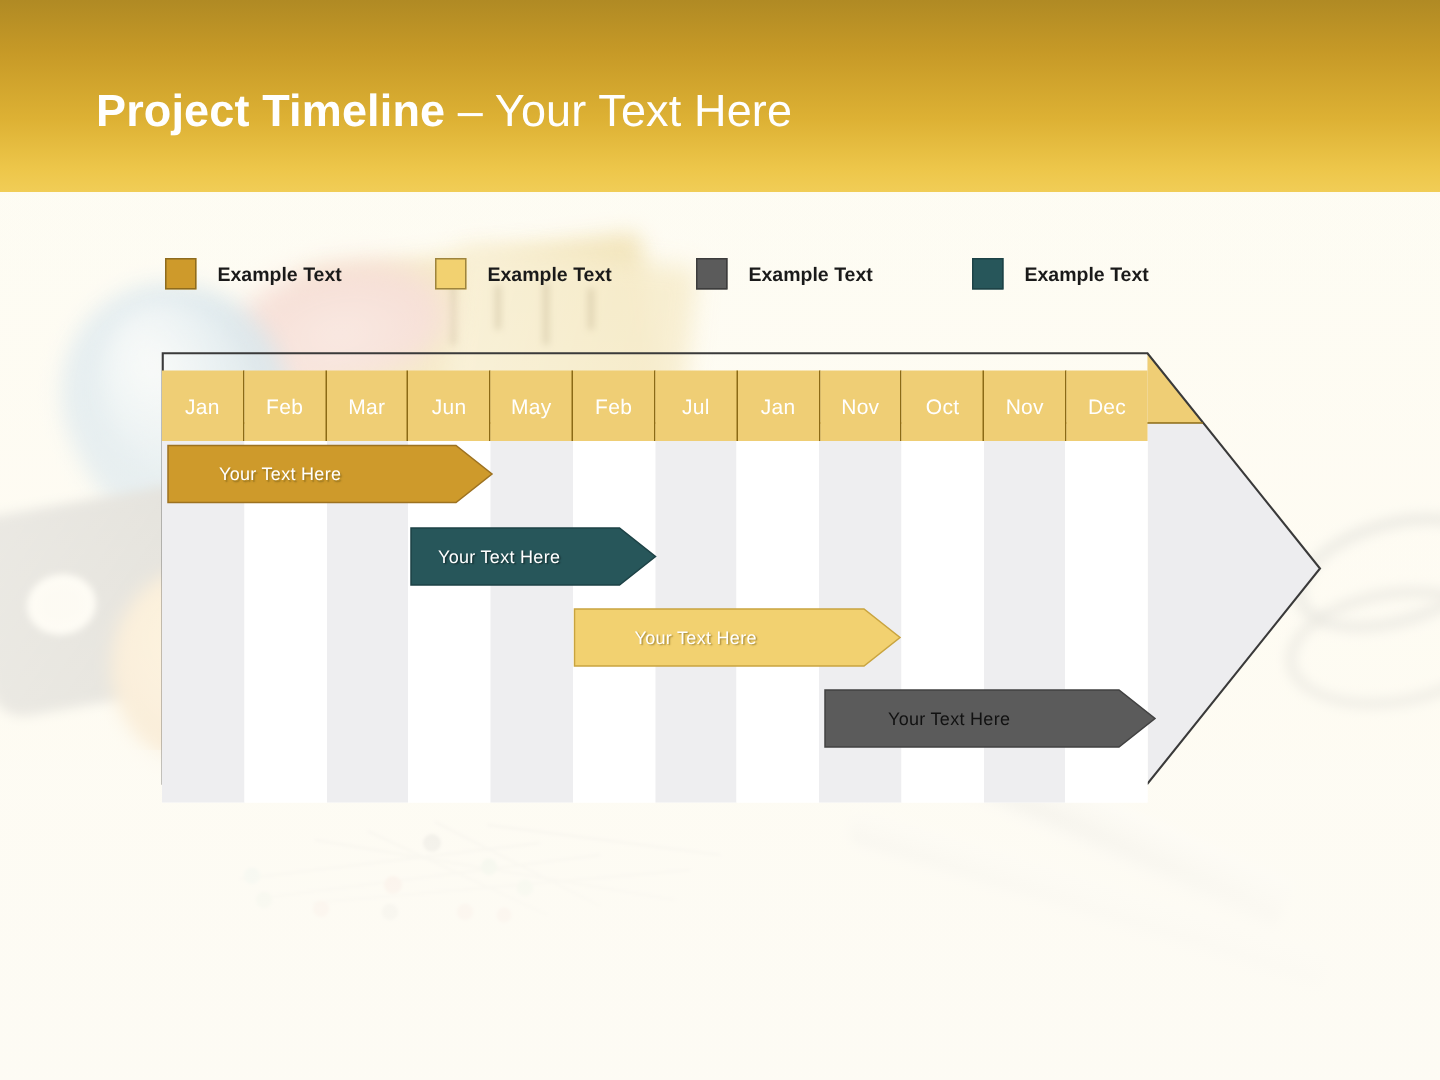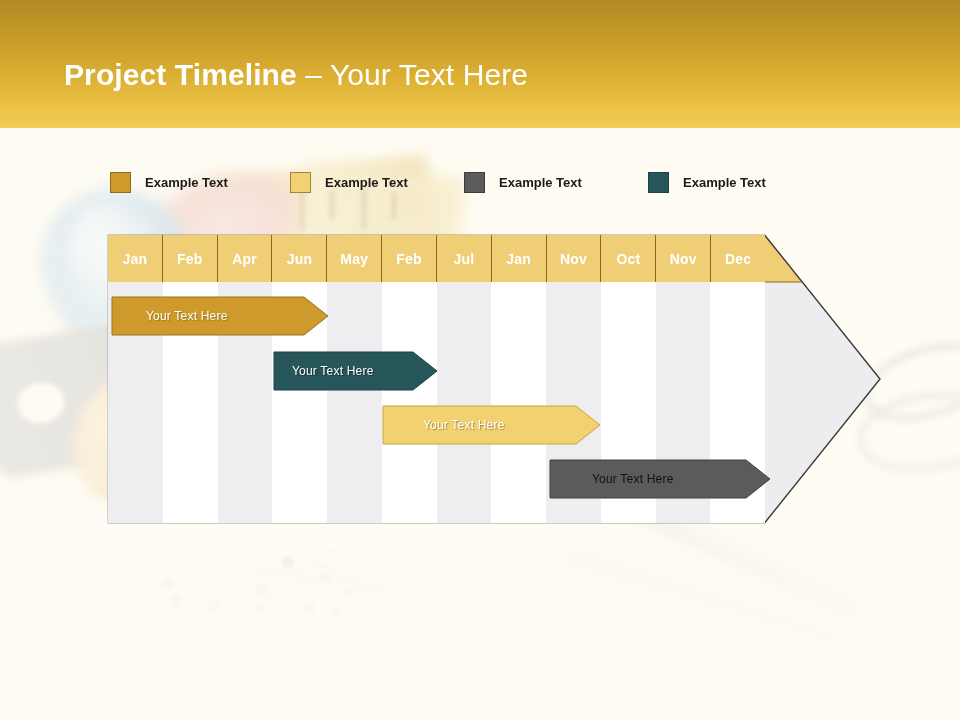--- a/index.html
+++ b/index.html
@@ -204,22 +204,22 @@
 
   
   #chart {
     position: absolute;
     left: 108px; top: 235px;
     width: 772px;   
     height: 288px;
   }
   .grid-wrap {
     position: absolute;
-    left: 0; top: 0;
-    width: 657px; height: 288px; font-weight: bold;
+    left: 0; top: 12px;
+    width: 657px; height: 288px;
   }
   .month-row {
     position: absolute;
     left: 0; top: 0;
     width: 657px; height: 47px;
     display: flex;
   }
   .month-cell {
     flex: 1 1 0;
     background: #EFCE75;
@@ -366,21 +366,21 @@
       <polygon points="0.5,0.5 657,0.5 772,144 657,287.5 0.5,287.5" fill="none" stroke="#3A3A3A" stroke-width="1.4"></polygon>
 
       <line x1="0.5" y1="47" x2="694" y2="47" stroke="#8B6A16" stroke-width="1"></line>
     </svg>
 
     <div class="grid-wrap">
 
       <div class="month-row">
         <div class="month-cell">Jan</div>
         <div class="month-cell">Feb</div>
-        <div class="month-cell">Apr</div>
+        <div class="month-cell">Mar</div>
         <div class="month-cell">Jun</div>
         <div class="month-cell">May</div>
         <div class="month-cell">Feb</div>
         <div class="month-cell">Jul</div>
         <div class="month-cell">Jan</div>
         <div class="month-cell">Nov</div>
         <div class="month-cell">Oct</div>
         <div class="month-cell">Nov</div>
         <div class="month-cell">Dec</div>
       </div>

